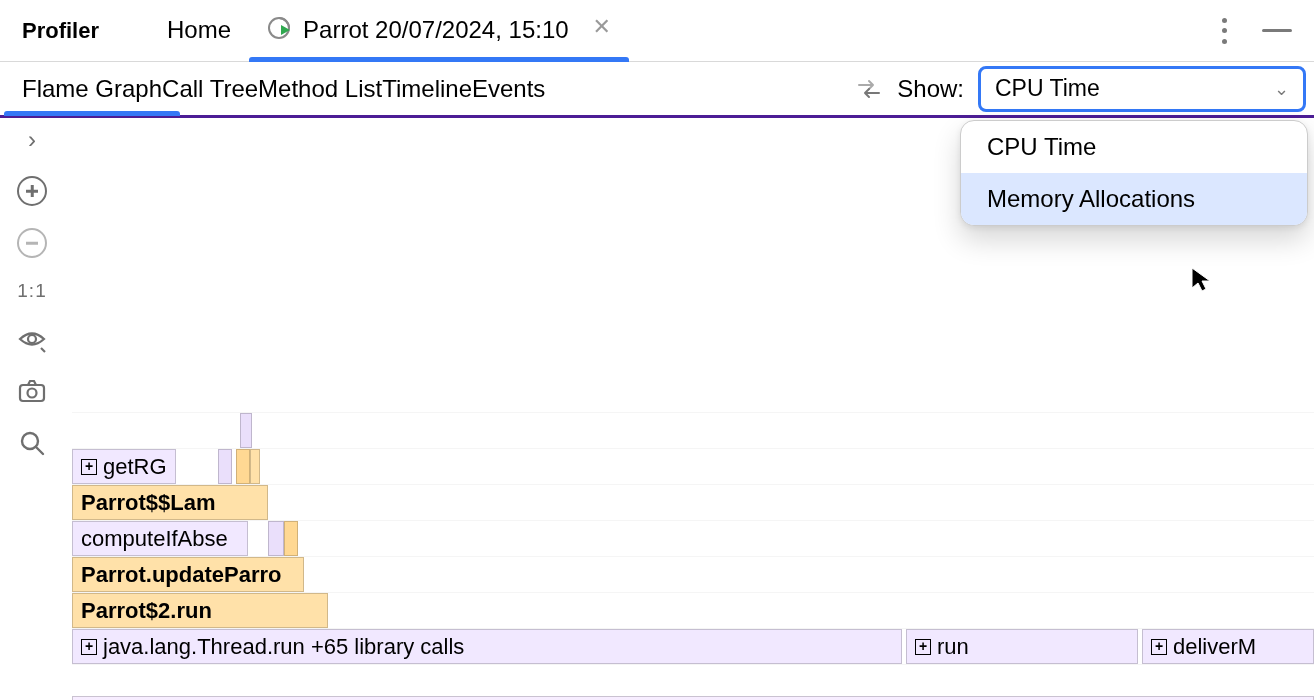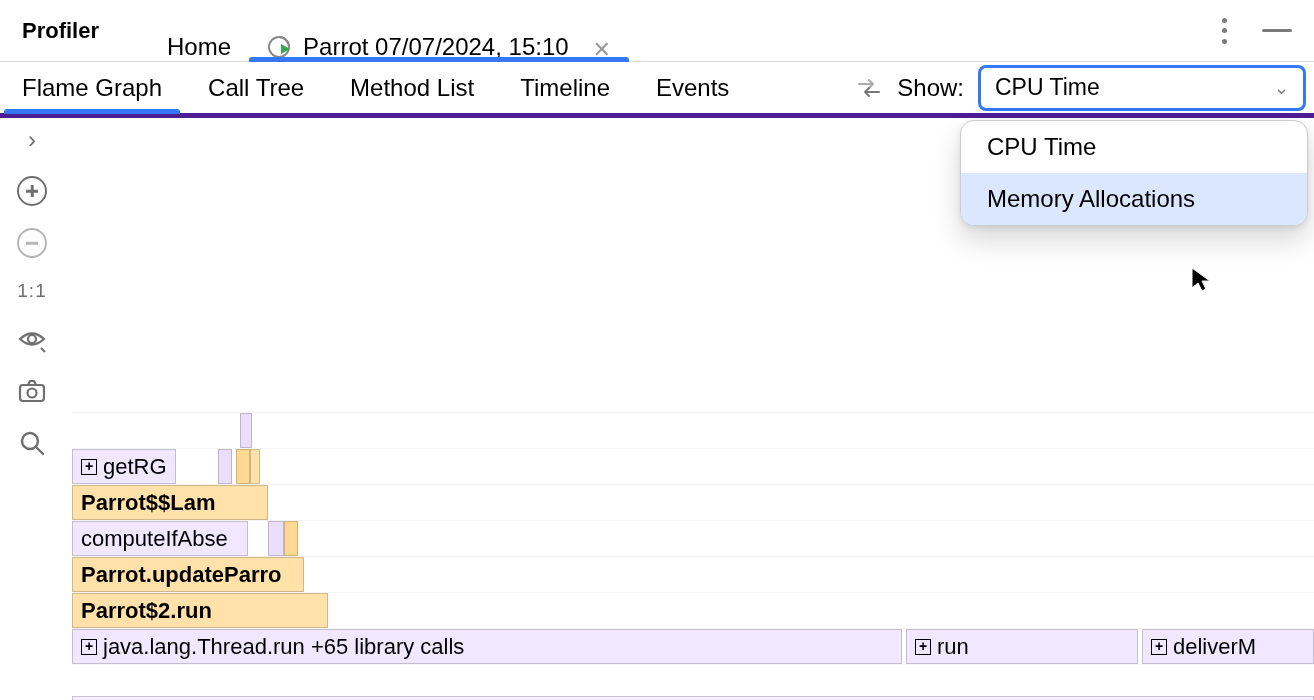--- a/index.html
+++ b/index.html
@@ -23,23 +23,23 @@
     padding: 0 8px 0 22px;
     position: relative;
   }
   .topbar .title {
     font-weight: 700;
     font-size: 22px;
     margin-right: 50px;
   }
   .topbar .tab {
     display: flex;
-    align-items: flex-end;
+    align-items: flex-start;
     height: 100%;
-    padding: 0 18px;
+    padding: 16px 18px;
     font-size: 24px;
     cursor: pointer;
     position: relative;
     gap: 10px;
   }
   .topbar .tab.active::after {
     content: "";
     position: absolute;
     left: 0; right: 0; bottom: -1px;
     height: 5px;
@@ -62,23 +62,22 @@
   }
   .kebab { width: 6px; height: 26px; display:flex; flex-direction:column; justify-content:space-between; }
   .kebab span { width:5px; height:5px; background:#7a7a7a; border-radius:50%; }
   .minline { width: 30px; height: 3px; background:#7a7a7a; border-radius:2px; }
 
   
   .subbar {
     height: 56px;
     display: flex;
     align-items: center;
-    border-bottom: 5px solid #4c1d95;
+    border-bottom: 3px solid #4c1d95;
     padding-left: 22px;
-    gap: 46px;
     position: relative;
   }
   .subbar .subtab {
     font-size: 24px;
     height: 100%;
     display: flex;
     align-items: center;
     cursor: pointer;
     position: relative;
   }
@@ -220,21 +219,21 @@
   </div>
 
   <div class="tab active">
     <span class="run-icon">
       <svg viewBox="0 0 26 26">
           <circle cx="12" cy="12" r="10" fill="none" stroke="#8a8a8a" stroke-width="2"></circle>
           <path d="M12 2 A10 10 0 0 1 22 12" fill="none" stroke="#8a8a8a" stroke-width="2"></path>
           <polygon points="14,9 23,14 14,19" fill="#2fa84f"></polygon>
         </svg>
     </span>
-    <span>Parrot 07/07/2024, 15:10</span>
+    <span>Parrot 20/07/2024, 15:10</span>
     <span class="close-x">✕</span>
   </div>
 
   <div class="topbar-right">
     <div class="kebab">
         <span></span>
         <span></span>
         <span></span>
       </div>
     <div class="minline"></div>

